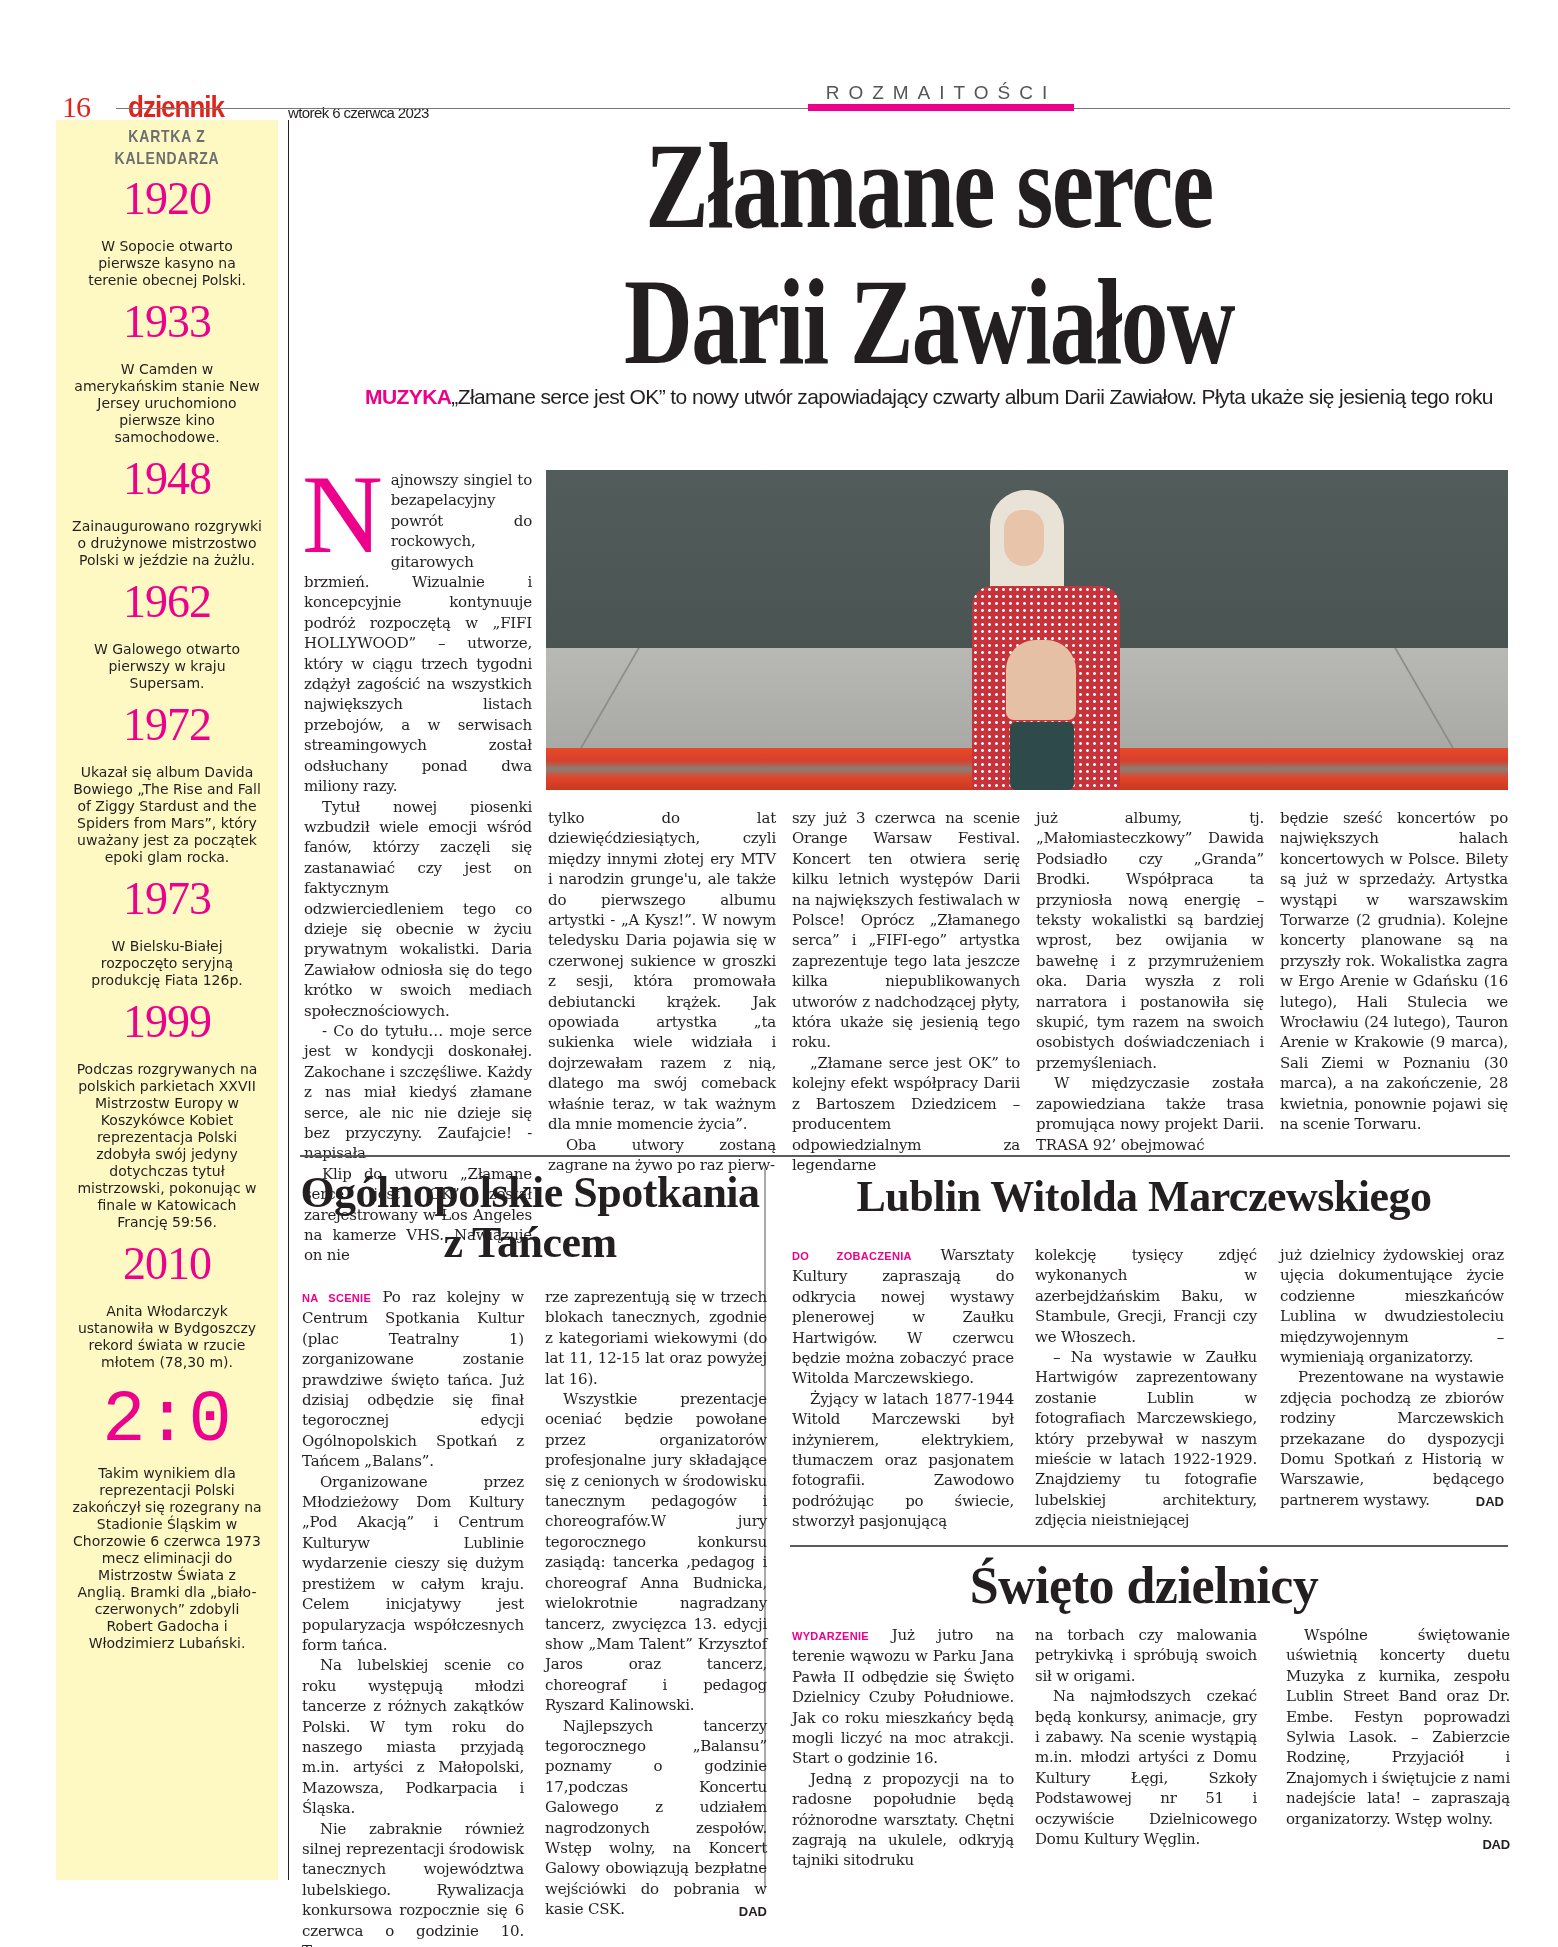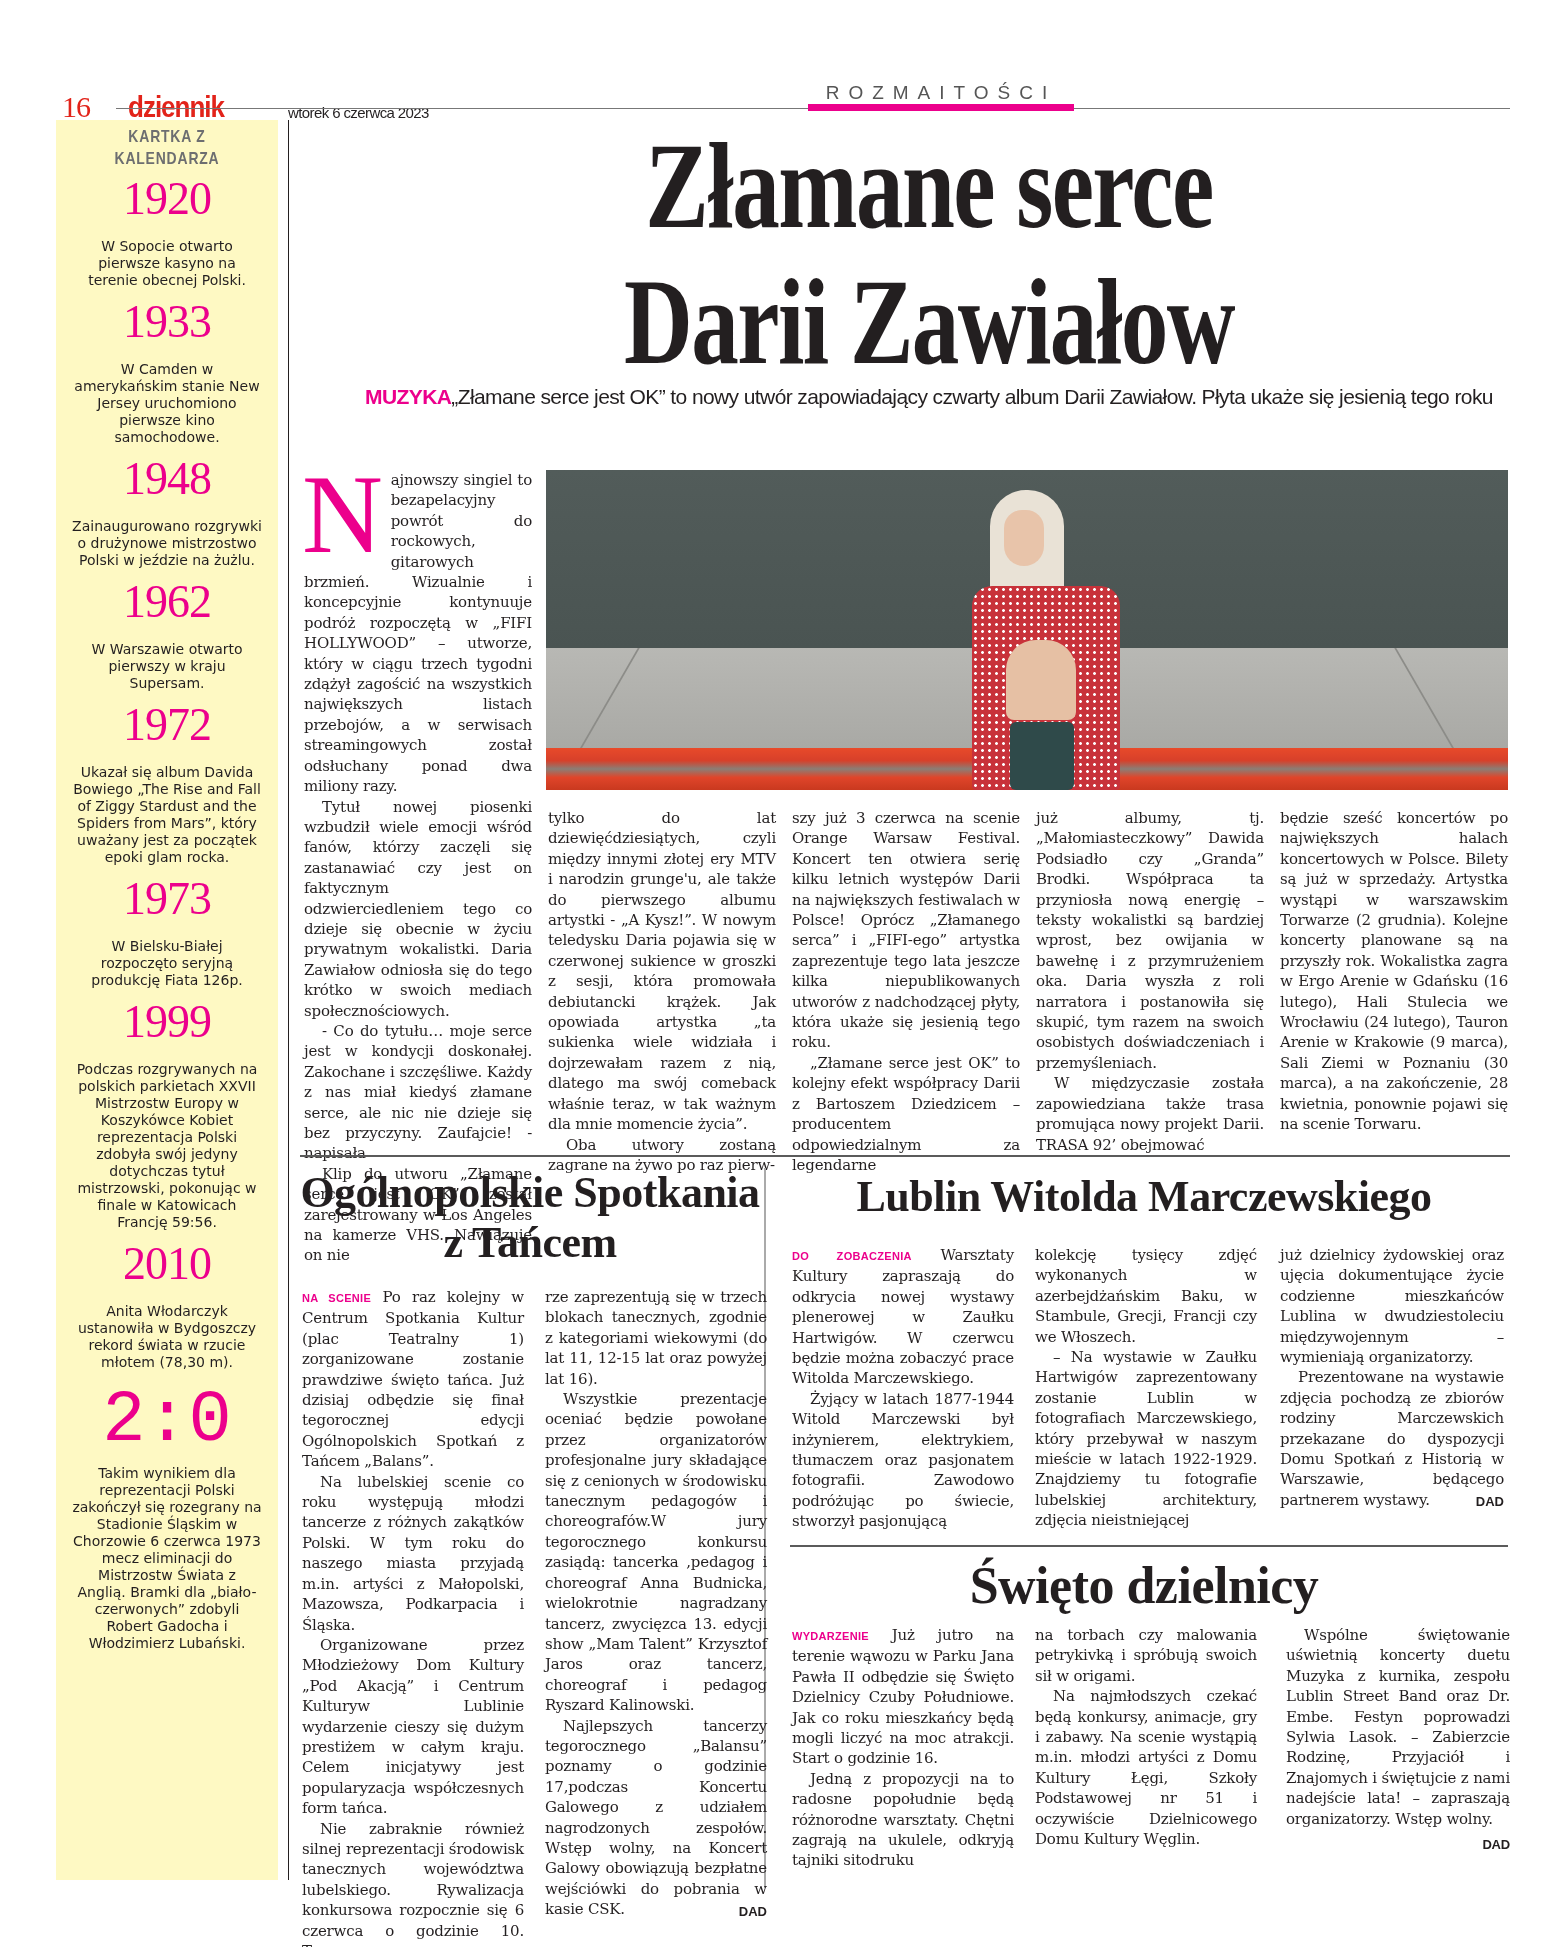--- a/index.html
+++ b/index.html
@@ -70,21 +70,21 @@
 
 <aside class="sidebar">
   <div class="sidebar-title">KARTKA Z KALENDARZA</div>
   <div class="year">1920</div>
   <div class="event">W Sopocie otwarto pierwsze kasyno na terenie obecnej Polski.</div>
   <div class="year">1933</div>
   <div class="event">W Camden w amerykańskim stanie New Jersey uruchomiono pierwsze kino samochodowe.</div>
   <div class="year">1948</div>
   <div class="event">Zainaugurowano rozgrywki o drużynowe mistrzostwo Polski w jeździe na żużlu.</div>
   <div class="year">1962</div>
-  <div class="event">W Warszawie otwarto pierwszy w kraju Supersam.</div>
+  <div class="event">W Galowego otwarto pierwszy w kraju Supersam.</div>
   <div class="year">1972</div>
   <div class="event">Ukazał się album Davida Bowiego „The Rise and Fall of Ziggy Stardust and the Spiders from Mars”, który uważany jest za początek epoki glam rocka.</div>
   <div class="year">1973</div>
   <div class="event">W Bielsku-Białej rozpoczęto seryjną produkcję Fiata 126p.</div>
   <div class="year">1999</div>
   <div class="event">Podczas rozgrywanych na polskich parkietach XXVII Mistrzostw Europy w Koszykówce Kobiet reprezentacja Polski zdobyła swój jedyny dotychczas tytuł mistrzowski, pokonując w finale w Katowicach Francję 59:56.</div>
   <div class="year">2010</div>
   <div class="event">Anita Włodarczyk ustanowiła w Bydgoszczy rekord świata w rzucie młotem (78,30 m).</div>
   <div class="score">2:0</div>
   <div class="event">Takim wynikiem dla reprezentacji Polski zakończył się rozegrany na Stadionie Śląskim w Chorzowie 6 czerwca 1973 mecz eliminacji do Mistrzostw Świata z Anglią. Bramki dla „biało-czerwonych” zdobyli Robert Gadocha i Włodzimierz Lubański.</div>
@@ -135,22 +135,22 @@
 <div class="col" style="left:1280px;top:808px;width:228px;">
   <p class="noindent">będzie sześć koncertów po największych halach koncertowych w Polsce. Bilety są już w sprzedaży. Artystka wystąpi w warszawskim Torwarze (2 grudnia). Kolejne koncerty planowane są na przyszły rok. Wokalistka zagra w Ergo Arenie w Gdańsku (16 lutego), Hali Stulecia we Wrocławiu (24 lutego), Tauron Arenie w Krakowie (9 marca), Sali Ziemi w Poznaniu (30 marca), a na zakończenie, 28 kwietnia, ponownie pojawi się na scenie Torwaru.</p>
 </div>
 
 <div class="hrule" style="left:300px;top:1155px;width:1210px;"></div>
 <div class="vrule" style="left:764px;top:1168px;height:720px;"></div>
 
 <h2 class="h2" style="left:300px;top:1168px;width:460px;">Ogólnopolskie Spotkania z Tańcem</h2>
 <div class="col" style="left:302px;top:1287px;width:222px;">
   <p class="noindent"><span class="lead">NA SCENIE</span> <span>Po raz kolejny w Centrum Spotkania Kultur (plac Teatralny 1) zorganizowane zostanie prawdziwe święto tańca. Już dzisiaj odbędzie się finał tegorocznej edycji Ogólnopolskich Spotkań z Tańcem „Balans”.</span></p>
+  <p>Organizowane przez Młodzieżowy Dom Kultury „Pod Akacją” i Centrum Kulturyw Lublinie wydarzenie cieszy się dużym prestiżem w całym kraju. Celem inicjatywy jest popularyzacja współczesnych form tańca.</p>
   <p>Na lubelskiej scenie co roku występują młodzi tancerze z różnych zakątków Polski. W tym roku do naszego miasta przyjadą m.in. artyści z Małopolski, Mazowsza, Podkarpacia i Śląska.</p>
-  <p>Organizowane przez Młodzieżowy Dom Kultury „Pod Akacją” i Centrum Kulturyw Lublinie wydarzenie cieszy się dużym prestiżem w całym kraju. Celem inicjatywy jest popularyzacja współczesnych form tańca.</p>
   <p>Nie zabraknie również silnej reprezentacji środowisk tanecznych województwa lubelskiego. Rywalizacja konkursowa rozpocznie się 6 czerwca o godzinie 10. Tance-</p>
 </div>
 <div class="col" style="left:545px;top:1287px;width:222px;">
   <p class="noindent">rze zaprezentują się w trzech blokach tanecznych, zgodnie z kategoriami wiekowymi (do lat 11, 12-15 lat oraz powyżej lat 16).</p>
   <p>Wszystkie prezentacje oceniać będzie powołane przez organizatorów profesjonalne jury składające się z cenionych w środowisku tanecznym pedagogów i choreografów.W jury tegorocznego konkursu zasiądą: tancerka ,pedagog i choreograf Anna Budnicka, wielokrotnie nagradzany tancerz, zwycięzca 13. edycji show „Mam Talent” Krzysztof Jaros oraz tancerz, choreograf i pedagog Ryszard Kalinowski.</p>
   <p>Najlepszych tancerzy tegorocznego „Balansu” poznamy o godzinie 17,podczas Koncertu Galowego z udziałem nagrodzonych zespołów. Wstęp wolny, na Koncert Galowy obowiązują bezpłatne wejściówki do pobrania w kasie CSK.</p>
   <span class="sig">DAD</span>
 </div>
 
 <h2 class="h2" style="left:780px;top:1172px;width:728px;">Lublin Witolda Marczewskiego</h2>

